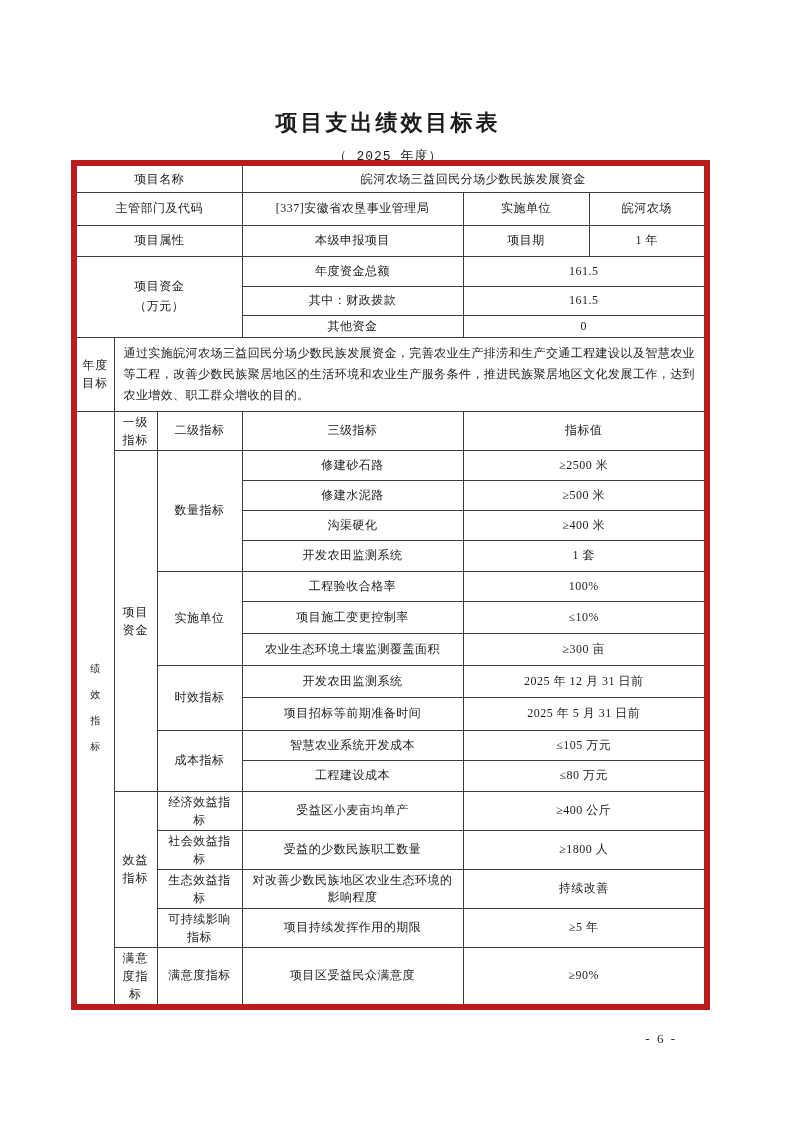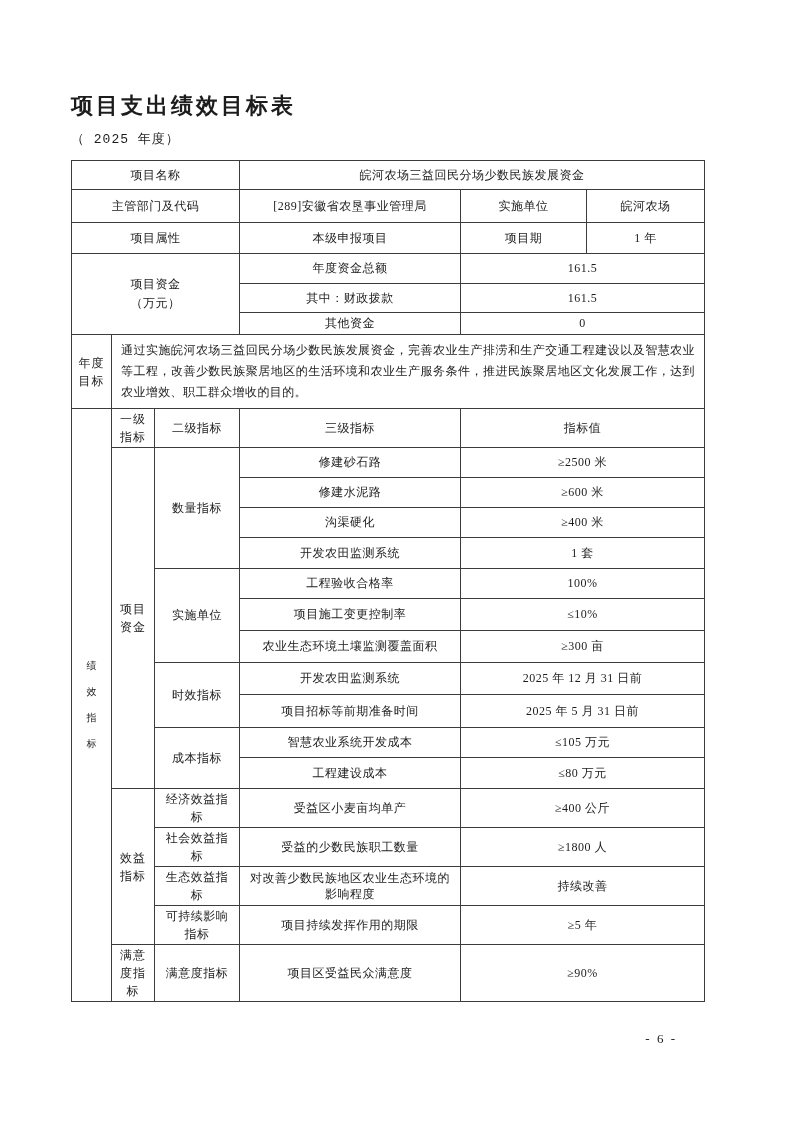--- a/index.html
+++ b/index.html
@@ -2,28 +2,28 @@
 <html><head>
 <meta charset="utf-8">
 <style>
   * { margin:0; padding:0; box-sizing:border-box; }
   html,body { background:#ffffff; }
   body {
     width:794px; height:1123px; position:relative; overflow:hidden;
     font-family:"Liberation Serif","DejaVu Serif",serif;
     color:#1c1c1c;
   }
-  .title-block { position:absolute; left:71px; top:91px; width:634px; }
+  .title-block { position:absolute; left:71px; top:108px; width:634px; text-align:center; }
   .doc-title { font-size:22px; font-weight:bold; letter-spacing:3px; }
   .doc-subtitle { font-size:13px; margin-top:9px; letter-spacing:1px;font-family:Liberation Mono, monospace; }
 
   table.main {
     position:absolute; left:71px; top:160px;
     border-collapse:collapse; table-layout:fixed;
-    border:1px solid #b91c1c;
+    border:6px solid #b91c1c;
   }
   td {
     border:1px solid #3c3c3c;
     text-align:center; vertical-align:middle;
     font-size:12px; letter-spacing:0.5px;
     padding:1px 5px; line-height:1.35;
     overflow:hidden;
   }
   
   col.c1{width:40px} col.c2{width:43px} col.c3{width:85px}
@@ -60,21 +60,21 @@
   </colgroup>
 
   <tbody>
       <tr class="h29">
     <td colspan="3">项目名称</td>
     <td colspan="3">皖河农场三益回民分场少数民族发展资金</td>
   </tr>
 
   <tr class="h33">
     <td colspan="3">主管部门及代码</td>
-    <td>[289]安徽省农垦事业管理局</td>
+    <td>[337]安徽省农垦事业管理局</td>
     <td>实施单位</td>
     <td>皖河农场</td>
   </tr>
 
   <tr class="h31">
     <td colspan="3">项目属性</td>
     <td>本级申报项目</td>
     <td>项目期</td>
     <td>1 年</td>
   </tr>
@@ -110,21 +110,21 @@
   </tr>
 
   <tr class="h30">
     <td rowspan="11"><span class="w2">项目资金</span></td>
     <td rowspan="4">数量指标</td>
     <td>修建砂石路</td>
     <td colspan="2">≥2500 米</td>
   </tr>
   <tr class="h30">
     <td>修建水泥路</td>
-    <td colspan="2">≥600 米</td>
+    <td colspan="2">≥500 米</td>
   </tr>
   <tr class="h30">
     <td>沟渠硬化</td>
     <td colspan="2">≥400 米</td>
   </tr>
   <tr class="h31">
     <td>开发农田监测系统</td>
     <td colspan="2">1 套</td>
   </tr>
 

